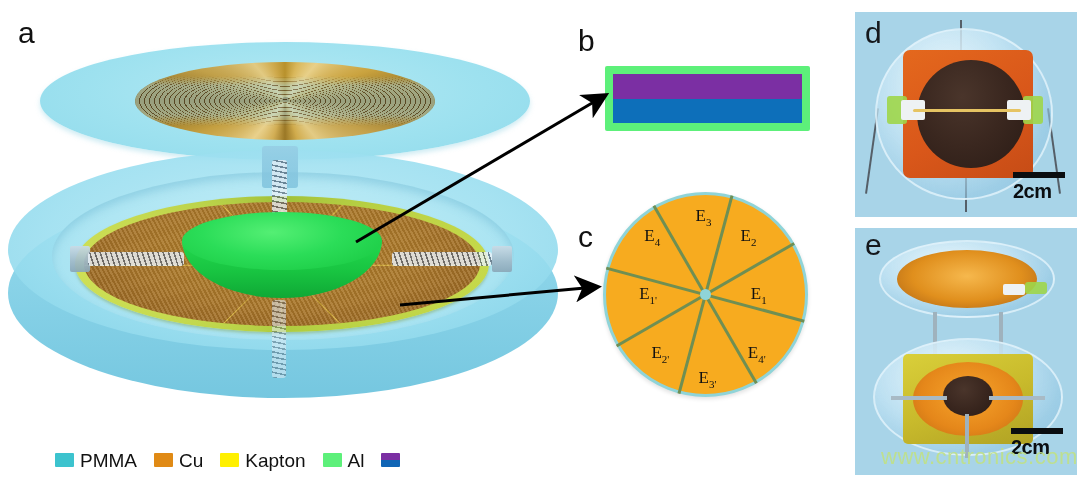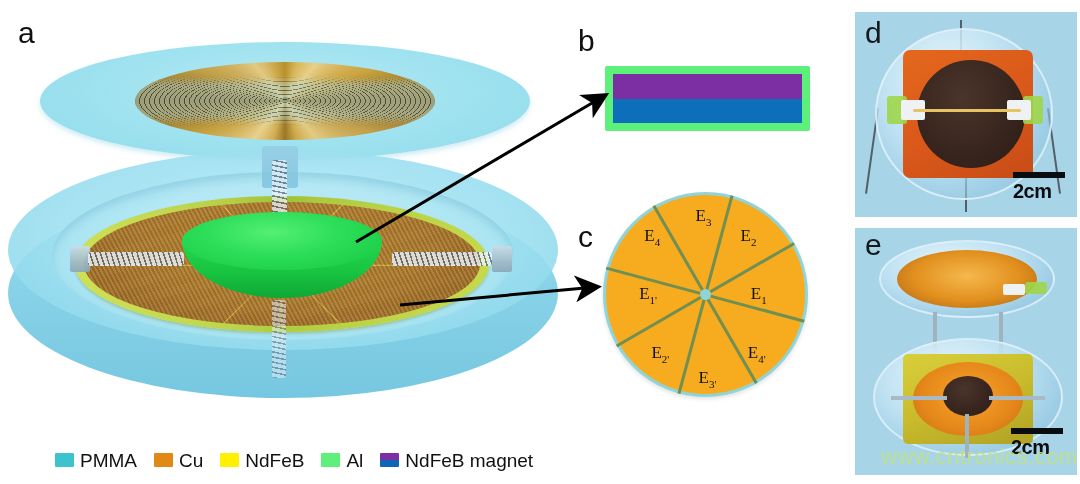--- a/index.html
+++ b/index.html
@@ -254,25 +254,24 @@
     <div class="lg-item">
       <span class="lg-sw" style="background:#3cc3ce"></span>
       <span class="lg-tx">PMMA</span>
     </div>
     <div class="lg-item">
       <span class="lg-sw" style="background:#e08a15"></span>
       <span class="lg-tx">Cu</span>
     </div>
     <div class="lg-item">
       <span class="lg-sw" style="background:#fff000"></span>
-      <span class="lg-tx">NdFeB</span>
+      <span class="lg-tx">Kapton</span>
     </div>
     <div class="lg-item">
       <span class="lg-sw" style="background:#5df07a"></span>
       <span class="lg-tx">Al</span>
     </div>
     <div class="lg-item">
       <span class="lg-sw" style="background:linear-gradient(180deg,#7b2fa3 0 50%,#1065b5 50% 100%)"></span>
-      <span class="lg-tx">NdFeB magnet</span>
     </div>
   </div>
 
 </div>
 
 </body></html>

